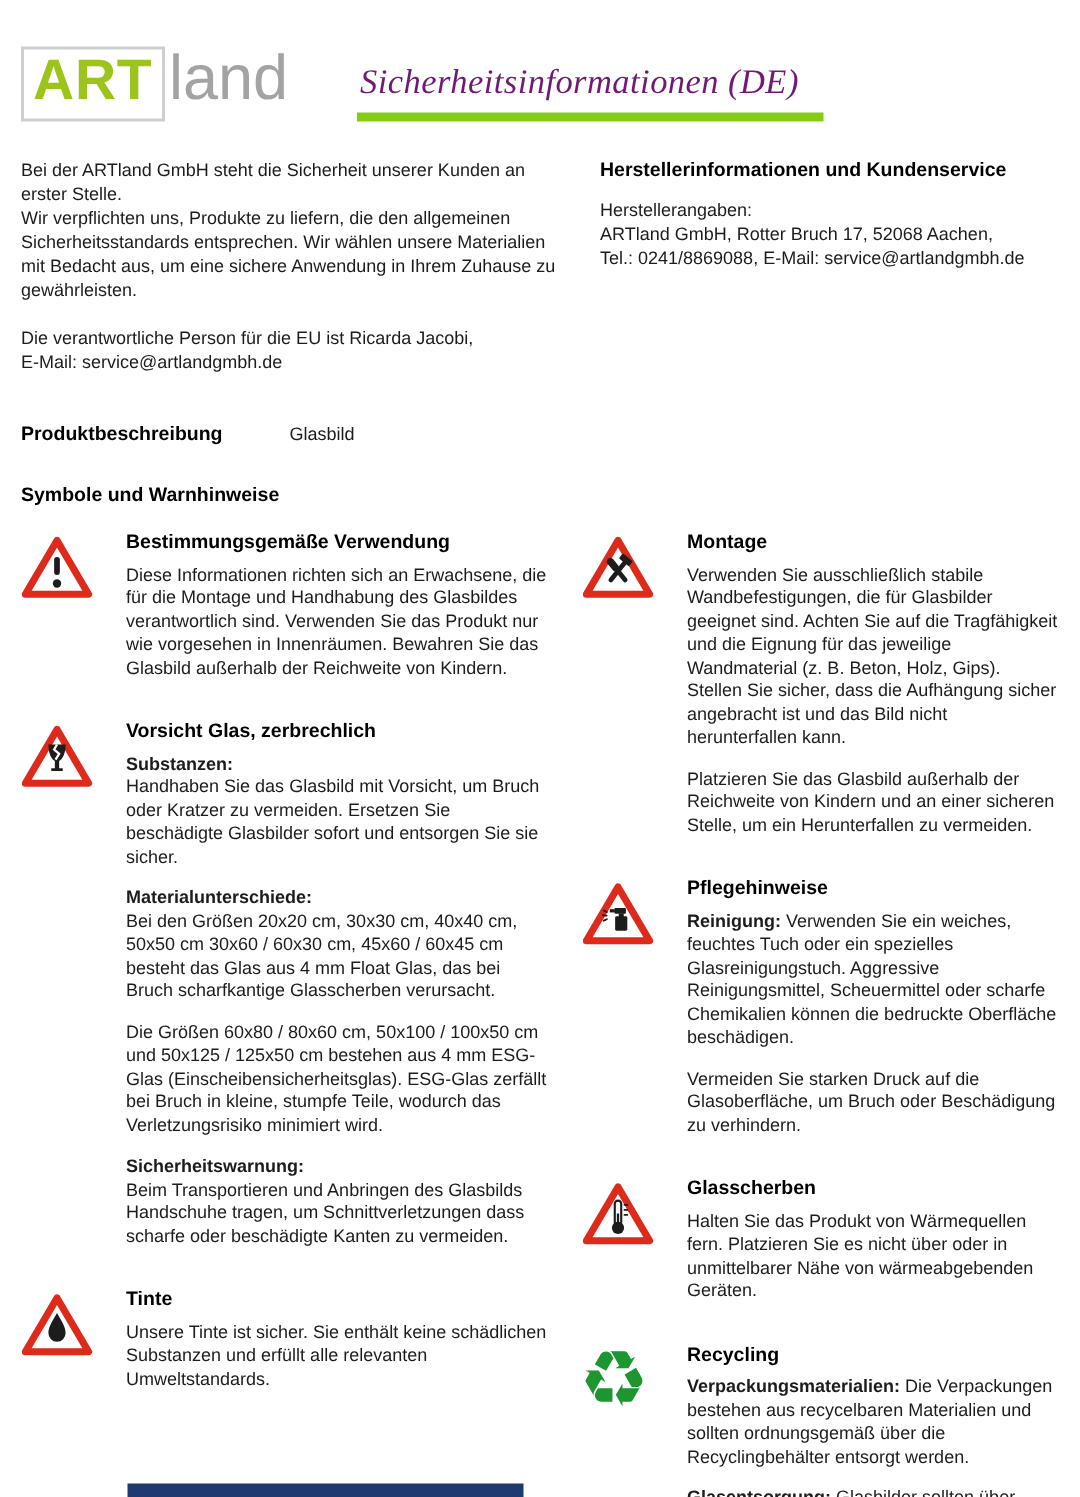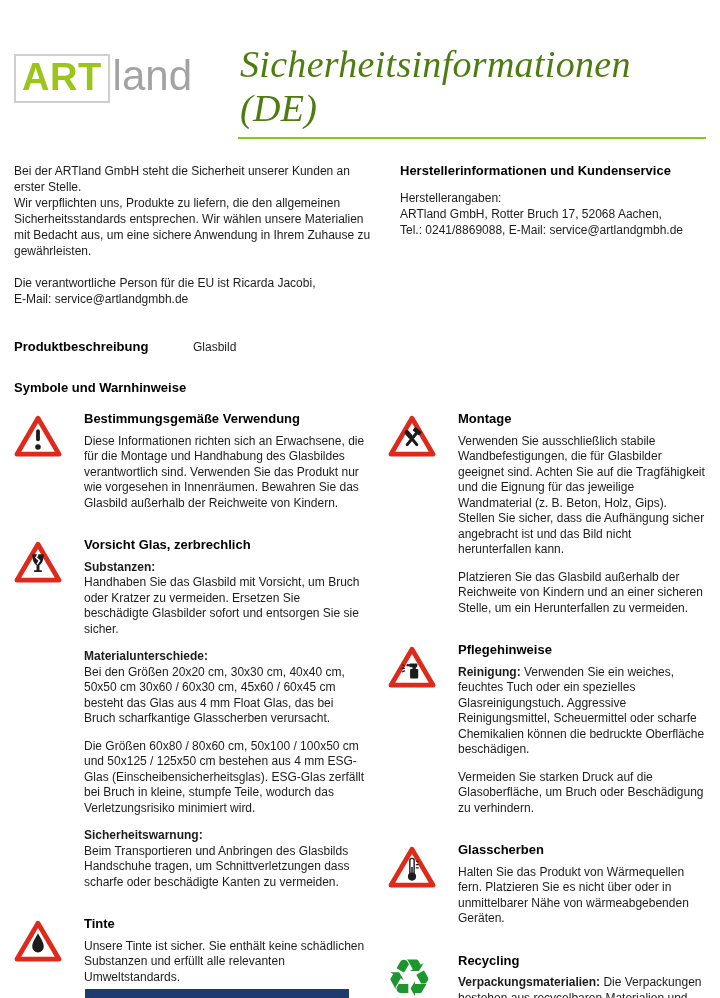--- a/index.html
+++ b/index.html
@@ -5,30 +5,30 @@
   * { margin:0; padding:0; box-sizing:border-box; }
   html,body { background:#fff; }
   body {
     width:720px; height:998px; margin:0 auto;
     font-family:"Liberation Sans", sans-serif;
     color:#1c1c1c;
   }
   .page { position:relative; width:720px; height:998px; overflow:hidden; background:#fff; padding:14px 14px 0 14px; }
 
   
-  .header { display:flex; align-items:center; }
+  .header { display:flex; align-items:flex-end; }
   .logo { display:flex; align-items:baseline; flex:none; padding-top:4px; }
   .logo-box { display:inline-block; border:2px solid #cfcfcf; padding:1px 6px 3px 6px; line-height:1; }
   .logo-art { font-size:38px; font-weight:700; color:#9dc41a; letter-spacing:.5px; line-height:1.1; }
   .logo-land { font-size:42px; color:#a3a3a3; margin-left:3px; line-height:1; }
   .title-wrap { margin-left:46px; padding-top:28px; }
   .doc-title {
     font-family:"Liberation Serif", serif; font-style:italic; font-weight:400;
-    font-size:38px; color:#4d7c0f; display:inline-block;
-    border-bottom:2px solid #84cc16; padding:0 16px 7px 2px; letter-spacing:.3px;
+    font-size:23px; color:#701a75; display:inline-block;
+    border-bottom:6px solid #84cc16; padding:0 16px 7px 2px; letter-spacing:.3px;
   }
 
   
   .intro { display:grid; grid-template-columns:358px 1fr; column-gap:28px; margin-top:24px; }
   .intro p { font-size:12px; line-height:16px; }
   .pre { white-space:pre-line; }
   .gap-top { margin-top:16px; }
   .h-bold { font-size:13px; font-weight:700; margin-bottom:12px; color:#000; }
 
   

